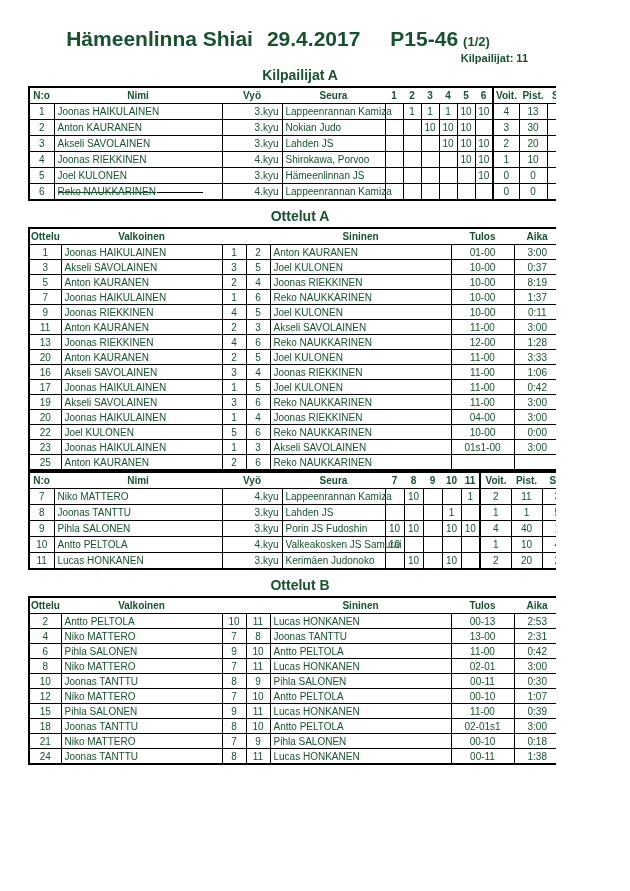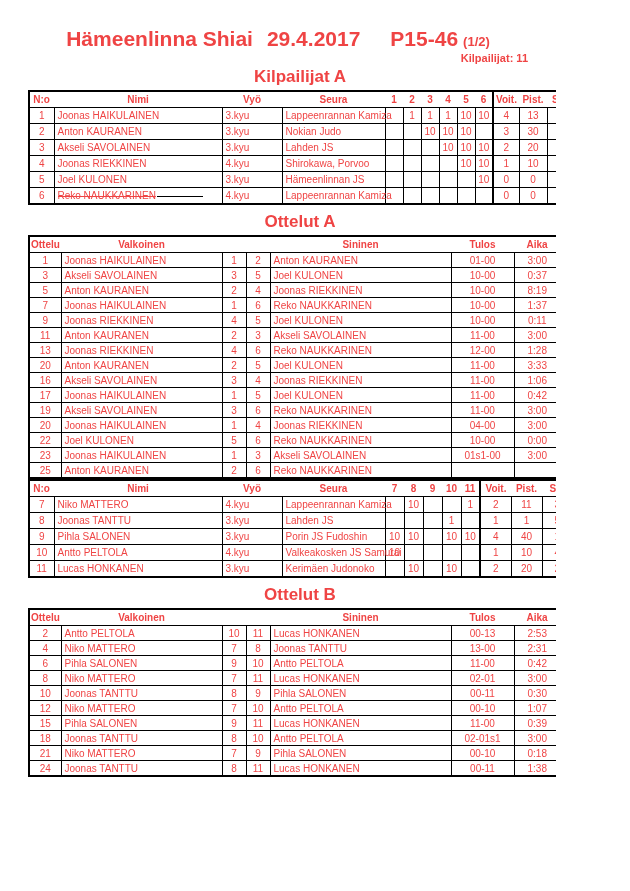--- a/index.html
+++ b/index.html
@@ -1,40 +1,40 @@
 <!DOCTYPE html>
 <html><head>
 <meta charset="utf-8">
 <style>
   html,body{margin:0;padding:0;background:#fff;}
   .page{
-    width:556px;height:891px;background:#fff;color:#ef4444;position:relative;
+    width:556px;height:891px;background:#fff;color:#14532d;position:relative;
     font-family:"Liberation Sans","DejaVu Sans",sans-serif;overflow:hidden;
   }
   .main-title{padding-top:27px;text-align:center;font-weight:bold;font-size:21px;white-space:nowrap;}
   .main-title .date{margin-left:14px;}
   .main-title .category{margin-left:30px;}
   .main-title .pagenum{font-size:13px;margin-left:5px;}
   .participants{text-align:right;padding-right:28px;font-size:11px;font-weight:bold;margin-top:1px;}
-  .section-title{width:544px;margin:7px 0 3px 28px;text-align:center;font-weight:bold;font-size:17px;}
+  .section-title{width:544px;margin:7px 0 3px 28px;text-align:center;font-weight:bold;font-size:14px;}
   .section-title.first{margin-top:3px;}
 
   table{border-collapse:collapse;table-layout:fixed;margin-left:28px;border:2px solid #000;font-size:10px;}
   .tbl-competitors{width:544px;}
   .tbl-matches{width:532px;}
   th{font-weight:bold;border:0;padding:0 2px;height:15px;white-space:nowrap;text-align:center;overflow:visible;}
   th.h-left{text-align:center;padding-left:1px;}
   td{border:1px solid #000;padding:0 3px;height:15px;line-height:13px;white-space:nowrap;overflow:hidden;}
   .tbl-matches td{height:14px;}
   .thick-l{border-left:2px solid #000 !important;}
 
   td.c-no,td.c-m,td.c-win,td.c-pts,td.c-plc{text-align:center;padding:0 1px;}
   td.c-name,td.c-club{text-align:left;}
   td.c-club{overflow:visible;}
-  td.c-belt{text-align:left;}
+  td.c-belt{text-align:right;}
   td.m-no,td.m-wno,td.m-bno,td.m-res,td.m-time{text-align:center;padding:0 1px;}
   td.m-white,td.m-blue{text-align:left;}
 
   .struck-wrap{display:flex;align-items:center;overflow:hidden;}
   .struck-text{text-decoration:line-through;}
   .struck-ext{flex:0 0 46px;height:0;border-top:1px solid #000;margin-left:1px;margin-top:1px;}
 </style>
 </head>
 <body>
 

